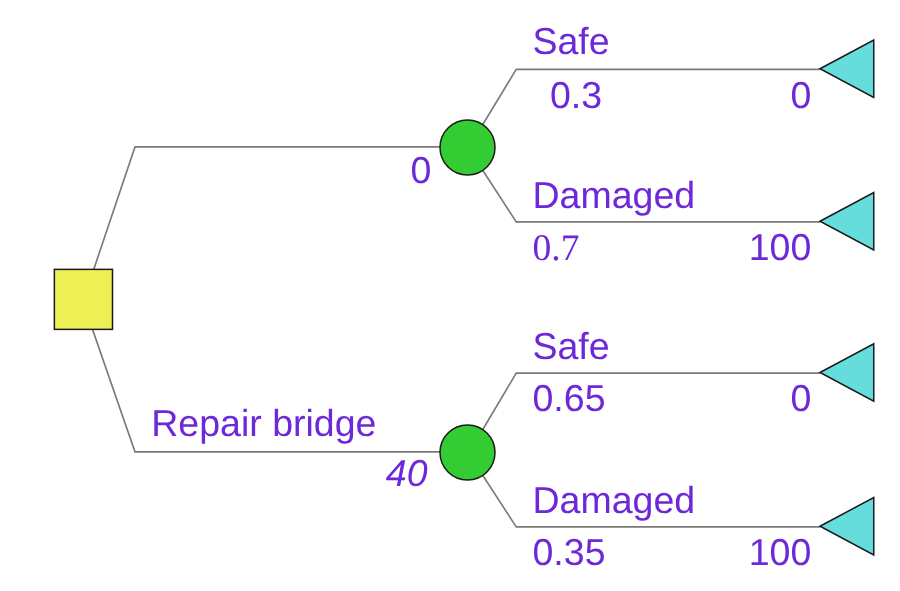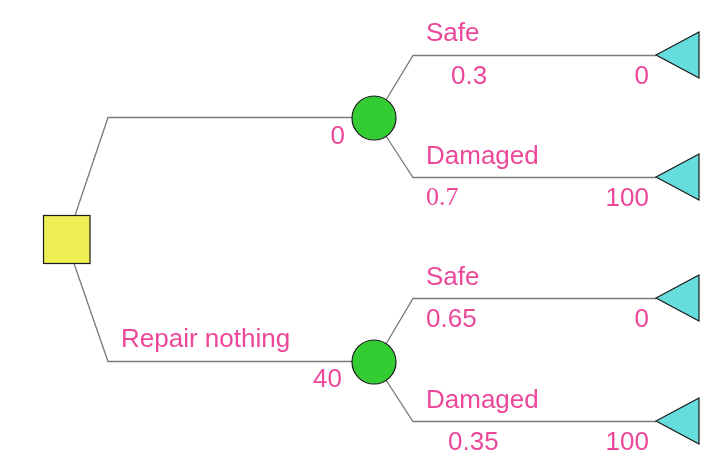--- a/index.html
+++ b/index.html
@@ -14,23 +14,23 @@
     background: #ffffff;
     overflow: hidden;
   }
   #tree-svg {
     position: absolute;
     left: 0; top: 0;
     width: 720px; height: 473px;
   }
   .lbl {
     position: absolute;
-    font-size: 26px;
+    font-size: 30px;
     line-height: 1;
-    color: #ec4899;
+    color: #6d28d9;
     white-space: nowrap;
   }
   .num-right { text-align: right; }
 </style>
 </head>
 <body>
 
 <div id="stage">
 
   <svg id="tree-svg" viewBox="0 0 720 473" xmlns="http://www.w3.org/2000/svg">
@@ -51,31 +51,31 @@
 
     <polygon points="656,55 699,32 699,78" stroke-width="1.2" fill="#66dddd" stroke="#1a1a1a"></polygon>
     <polygon points="656,177 699,154 699,200" stroke-width="1.2" fill="#66dddd" stroke="#1a1a1a"></polygon>
     <polygon points="656,298 699,275 699,321" stroke-width="1.2" fill="#66dddd" stroke="#1a1a1a"></polygon>
     <polygon points="656,421 699,398 699,444" stroke-width="1.2" fill="#66dddd" stroke="#1a1a1a"></polygon>
   </svg>
 
   <div class="lbl num-right" style="right:375px; top:122px;">0</div>
 
   <div class="lbl" style="left:426px; top:19px;">Safe</div>
-  <div class="lbl" style="left:451px; top:62px;">0.3</div>
+  <div class="lbl" style="left:440px; top:62px;">0.3</div>
   <div class="lbl num-right" style="right:71px; top:62px;">0</div>
 
   <div class="lbl" style="left:426px; top:142px;">Damaged</div>
   <div class="lbl" style="left:426px; top:184px;font-family:Liberation Serif, serif;">0.7</div>
   <div class="lbl num-right" style="right:71px; top:184px;">100</div>
 
-  <div class="lbl" style="left:121px; top:325px;">Repair nothing</div>
-  <div class="lbl num-right" style="right:378px; top:365px;">40</div>
+  <div class="lbl" style="left:121px; top:325px;">Repair bridge</div>
+  <div class="lbl num-right" style="right:378px; top:365px;font-style:italic;">40</div>
 
   <div class="lbl" style="left:426px; top:263px;">Safe</div>
   <div class="lbl" style="left:426px; top:305px;">0.65</div>
   <div class="lbl num-right" style="right:71px; top:305px;">0</div>
 
   <div class="lbl" style="left:426px; top:386px;">Damaged</div>
-  <div class="lbl" style="left:448px; top:428px;">0.35</div>
+  <div class="lbl" style="left:426px; top:428px;">0.35</div>
   <div class="lbl num-right" style="right:71px; top:428px;">100</div>
 
 </div>
 
 </body></html>

